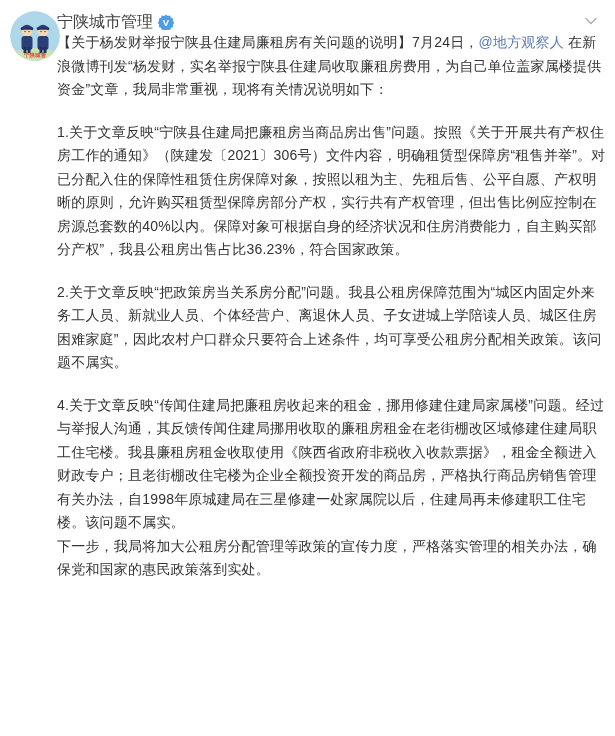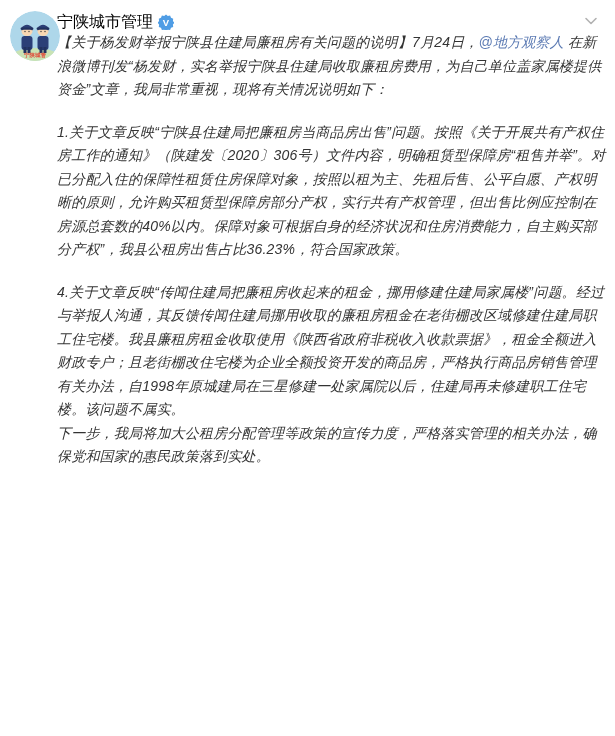--- a/index.html
+++ b/index.html
@@ -20,27 +20,26 @@
     position:absolute; right:13px; top:12px;
     width:20px; height:20px; color:#b2b2b2; cursor:pointer;
   }
   .content {
     position:absolute; left:57px; top:13px; width:550px;
   }
   .username-row {
     display:flex; align-items:center; gap:5px; height:18px;
   }
   .username {
-    font-size:16px; color:#000000; line-height:18px; cursor:pointer;
+    font-size:16px; color:#404040; line-height:18px; cursor:pointer;
   }
   .badge { width:16px; height:16px; display:inline-block; }
   .post-text {
     font-size:14px; line-height:23.5px; color:#333333;
     letter-spacing:0.2px;
-    font-style:italic;
   }
   .post-text p { margin-top:19px; white-space:pre-line; }
   .post-text p.intro { margin-top:0; }
   .mention { color:#5b7ab3; text-decoration:none; cursor:pointer; }
 </style>
 </head>
 <body>
 
 <div class="page">
 
@@ -85,21 +84,22 @@
         <svg width="16" height="16" viewBox="0 0 16 16">
           <path d="M8 0.4 l1.8 1.5 2.3-0.3 0.9 2.2 2.2 0.9 -0.3 2.3 1.5 1.8 -1.5 1.8 0.3 2.3 -2.2 0.9 -0.9 2.2 -2.3-0.3 -1.8 1.5 -1.8-1.5 -2.3 0.3 -0.9-2.2 -2.2-0.9 0.3-2.3 -1.5-1.8 1.5-1.8 -0.3-2.3 2.2-0.9 0.9-2.2 2.3 0.3 z" fill="#4f9de5"></path>
           <text x="8" y="11.6" text-anchor="middle" font-size="9.5" font-weight="bold" fill="#ffffff" font-family="Liberation Sans, sans-serif">V</text>
         </svg>
       </span>
     </div>
 
     <div class="post-text">
       <p class="intro"><span>【关于杨发财举报宁陕县住建局廉租房有关问题的说明】7月24日，</span><a class="mention">@地方观察人</a><span> 在新浪微博刊发“杨发财，实名举报宁陕县住建局收取廉租房费用，为自己单位盖家属楼提供资金”文章，我局非常重视，现将有关情况说明如下：</span></p>
 
-      <p>1.关于文章反映“宁陕县住建局把廉租房当商品房出售”问题。按照《关于开展共有产权住房工作的通知》（陕建发〔2020〕306号）文件内容，明确租赁型保障房“租售并举”。对已分配入住的保障性租赁住房保障对象，按照以租为主、先租后售、公平自愿、产权明晰的原则，允许购买租赁型保障房部分产权，实行共有产权管理，但出售比例应控制在房源总套数的40%以内。保障对象可根据自身的经济状况和住房消费能力，自主购买部分产权”，我县公租房出售占比36.23%，符合国家政策。</p>
+      <p>1.关于文章反映“宁陕县住建局把廉租房当商品房出售”问题。按照《关于开展共有产权住房工作的通知》（陕建发〔2021〕306号）文件内容，明确租赁型保障房“租售并举”。对已分配入住的保障性租赁住房保障对象，按照以租为主、先租后售、公平自愿、产权明晰的原则，允许购买租赁型保障房部分产权，实行共有产权管理，但出售比例应控制在房源总套数的40%以内。保障对象可根据自身的经济状况和住房消费能力，自主购买部分产权”，我县公租房出售占比36.23%，符合国家政策。</p>
+      <p>2.关于文章反映“把政策房当关系房分配”问题。我县公租房保障范围为“城区内固定外来务工人员、新就业人员、个体经营户、离退休人员、子女进城上学陪读人员、城区住房困难家庭”，因此农村户口群众只要符合上述条件，均可享受公租房分配相关政策。该问题不属实。</p>
       <p>4.关于文章反映“传闻住建局把廉租房收起来的租金，挪用修建住建局家属楼”问题。经过与举报人沟通，其反馈传闻住建局挪用收取的廉租房租金在老街棚改区域修建住建局职工住宅楼。我县廉租房租金收取使用《陕西省政府非税收入收款票据》，租金全额进入财政专户；且老街棚改住宅楼为企业全额投资开发的商品房，严格执行商品房销售管理有关办法，自1998年原城建局在三星修建一处家属院以后，住建局再未修建职工住宅楼。该问题不属实。
 下一步，我局将加大公租房分配管理等政策的宣传力度，严格落实管理的相关办法，确保党和国家的惠民政策落到实处。</p>
 
       <p class="sig-block">
         </p>
 
       <p></p>
     </div>
 
   </div>

